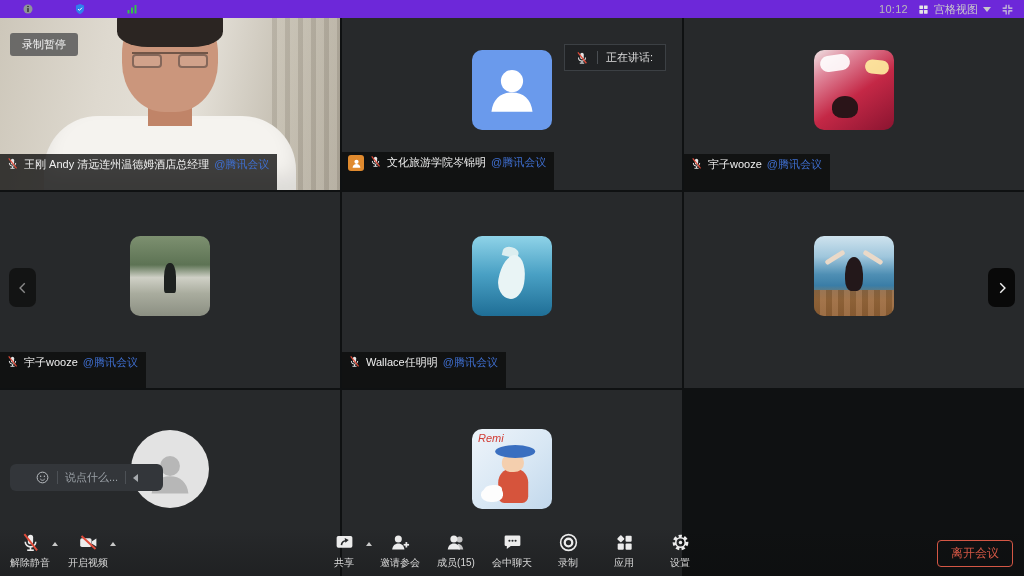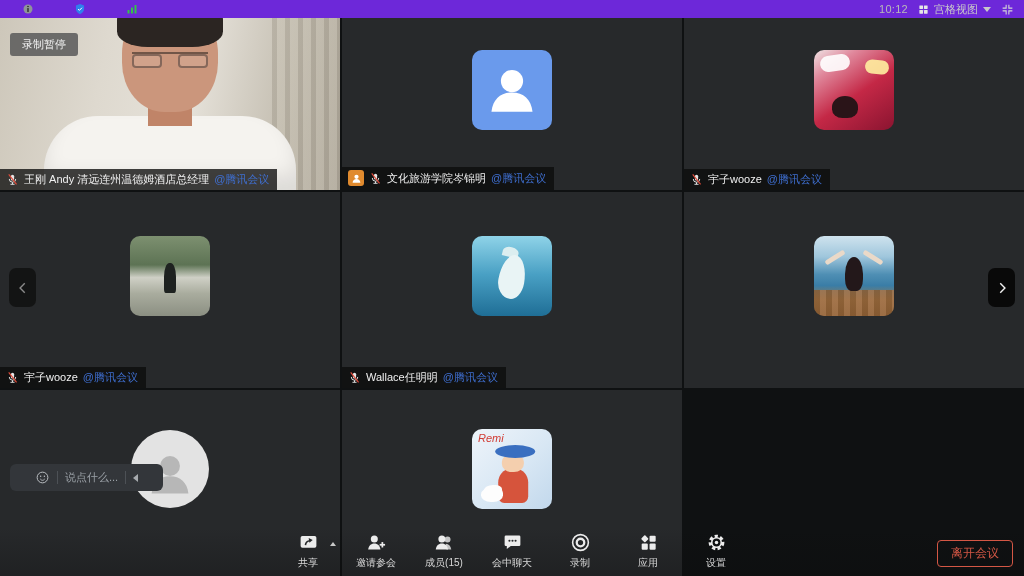--- a/index.html
+++ b/index.html
@@ -16,22 +16,22 @@
   .tb-time { color:#b9b9b9; letter-spacing:.3px; }
   .tb-view { display:flex; align-items:center; gap:5px; }
   .caret-down { width:0; height:0; border-left:4px solid transparent; border-right:4px solid transparent; border-top:5px solid #c9c9c9; }
 
   
   .stage { position:absolute; top:18px; left:0; right:0; bottom:0; display:grid;
            grid-template-columns:1fr 1fr 1fr; grid-template-rows:172px 196px 1fr; gap:2px; background:#0f1112; }
   .tile { position:relative; background:#27292b; overflow:hidden; }
 
   
-  .nametag { position:absolute; left:0; bottom:0; display:inline-flex; align-items:center; gap:5px;
-             background:rgba(12,12,12,.78); padding:3px 8px 4px 6px; font-size:11px; line-height:14px;
+  .nametag { position:absolute; left:0; bottom:0; display:inline-flex; align-items:flex-start; gap:5px;
+             background:rgba(12,12,12,.78); padding:3px 8px 19px 6px; font-size:11px; line-height:14px;
              color:#f0f0f0; white-space:nowrap; z-index:5; }
   .nametag .org { color:#3f6fd1; }
   .mic-s { width:13px; height:13px; color:#e6e6e6; flex:0 0 auto; }
   .orange-ind { width:16px; height:16px; border-radius:3px; background:#e08a2e; display:flex; align-items:center; justify-content:center; flex:0 0 auto; }
   .orange-ind svg { width:11px; height:11px; color:#fff; }
 
   
   .video-feed { position:absolute; inset:0;
     background:linear-gradient(100deg,#cdc7ba 0%,#ded9cf 30%,#e6e2da 55%,#c4beb1 82%,#a9a295 100%); }
   .blinds { position:absolute; top:0; bottom:0; right:0; width:20%; opacity:.45;
@@ -116,21 +116,21 @@
     background:#33363a; border-radius:6px; padding:0 25px; z-index:30; }
   .chat-pill svg { width:15px; height:15px; color:#b9bdc1; }
   .chat-pill .vdiv { width:1px; height:13px; background:#4d5156; }
   .chat-pill .ph { font-size:11px; color:#9aa0a6; }
   .chat-collapse { width:0; height:0; border-top:4px solid transparent; border-bottom:4px solid transparent; border-right:5px solid #a7abaf; }
 
   
   .toolbar { position:absolute; left:0; right:0; bottom:0; height:48px; z-index:35;
     background:linear-gradient(to top, rgba(10,10,10,.25), rgba(10,10,10,0)); }
   .tb-group-left { position:absolute; left:6px; bottom:4px; display:flex; gap:10px; }
-  .tb-group-center { position:absolute; left:50%; bottom:4px; transform:translateX(-50%); display:flex; gap:20px; }
+  .tb-group-center { position:absolute; left:50%; bottom:4px; transform:translateX(-50%); display:flex; gap:8px; }
   .tb-item { display:flex; flex-direction:column; align-items:center; gap:3px; min-width:48px; padding:2px 4px; cursor:pointer; }
   .tb-item svg { width:21px; height:21px; color:#ececec; }
   .tb-item .lbl { font-size:10px; color:#d8d8d8; white-space:nowrap; }
   .with-caret { position:relative; }
   .caret-up { position:absolute; right:-4px; top:12px; width:0; height:0;
     border-left:3.5px solid transparent; border-right:3.5px solid transparent; border-bottom:4.5px solid #c9c9c9; }
   .leave-btn { position:absolute; right:11px; bottom:9px; height:27px; padding:0 13px; background:transparent;
     border:1px solid #d45745; color:#d45745; font-size:12px; border-radius:4px; cursor:pointer;
     font-family:inherit; z-index:36; }
 </style>
@@ -278,20 +278,27 @@
       <svg class="mic-s">
           <use href="#i-mic-muted"></use>
         </svg>
       <span>王刚 Andy 清远连州温德姆酒店总经理</span>
       <span class="org">@腾讯会议</span>
     </div>
   </div>
 
 
   <div class="tile">
+    <div class="speaking-box">
+      <svg class="mic-s">
+          <use href="#i-mic-muted"></use>
+        </svg>
+      <span class="vdiv"></span>
+      <span>正在讲话:</span>
+    </div>
     <div class="avatar av-blue">
       <svg>
           <use href="#i-person"></use>
         </svg>
     </div>
     <div class="nametag">
       <span class="orange-ind">
         <svg>
             <use href="#i-person"></use>
           </svg>
@@ -393,20 +400,36 @@
   <svg>
       <use href="#i-smiley"></use>
     </svg>
   <span class="vdiv"></span>
   <span class="ph">说点什么...</span>
   <span class="vdiv"></span>
   <span class="chat-collapse"></span>
 </div>
 
 <div class="toolbar">
+  <div class="tb-group-left">
+    <div class="tb-item with-caret">
+      <svg>
+          <use href="#i-mic-muted"></use>
+        </svg>
+      <span class="caret-up"></span>
+      <span class="lbl">解除静音</span>
+    </div>
+    <div class="tb-item with-caret">
+      <svg>
+          <use href="#i-cam-muted"></use>
+        </svg>
+      <span class="caret-up"></span>
+      <span class="lbl">开启视频</span>
+    </div>
+  </div>
 
   <div class="tb-group-center">
     <div class="tb-item with-caret">
       <svg>
           <use href="#i-share"></use>
         </svg>
       <span class="caret-up"></span>
       <span class="lbl">共享</span>
     </div>
     <div class="tb-item">

